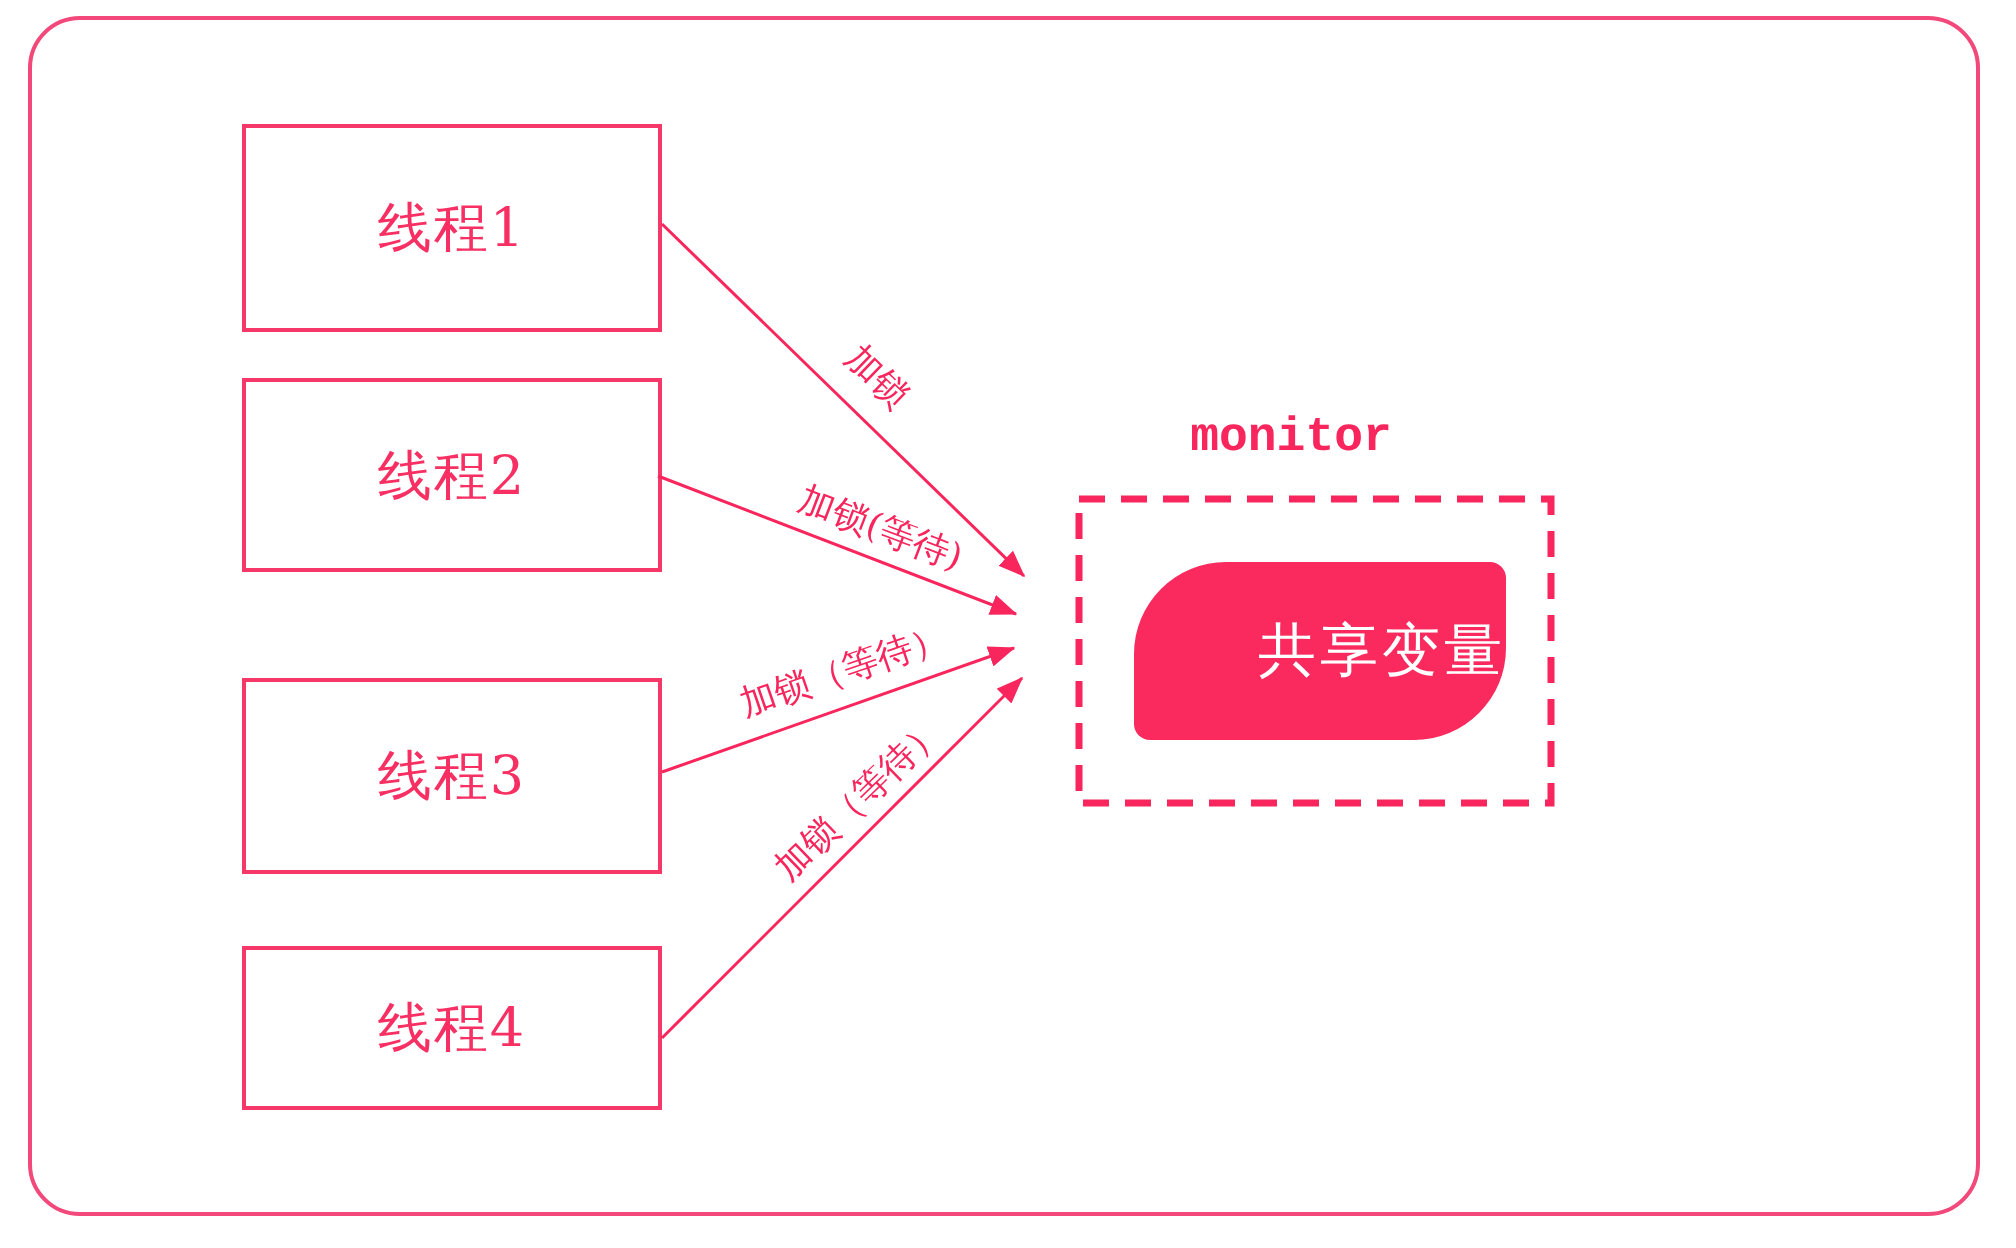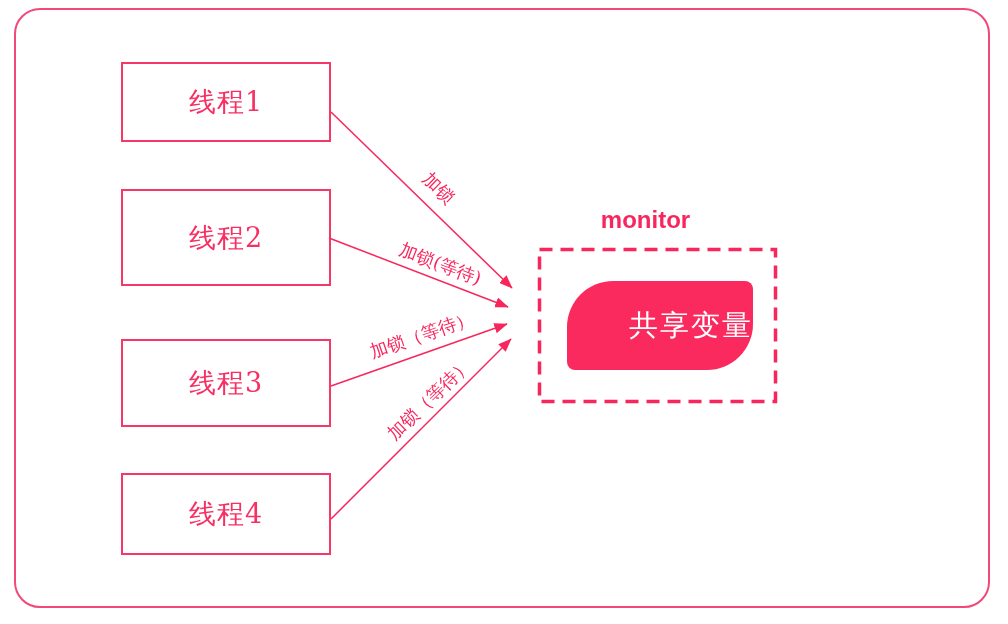--- a/index.html
+++ b/index.html
@@ -14,45 +14,45 @@
     position: absolute;
     left: 14px; top: 8px;
     width: 976px; height: 600px;
     border: 2px solid #f2487a;
     border-radius: 26px;
     box-sizing: border-box;
   }
   .thread-box {
     position: absolute;
     left: 121px;
-    width: 210px; height: 80px;
+    width: 210px; height: 104px;
     border: 2px solid #f63868;
     box-sizing: border-box;
     background: #ffffff;
     display: flex;
     align-items: center;
     justify-content: center;
   }
   .thread-box span {
     font-family: "DejaVu Serif", serif;
     font-size: 27px;
     color: #f72f62;
     letter-spacing: 1px;
   }
   #thread-1 { top: 62px; }
   #thread-2 { top: 189px; height: 97px; justify-content: center; }
-  #thread-3 { top: 339px; height: 88px; }
+  #thread-3 { top: 339px; height: 98px; }
   #thread-4 { top: 473px; height: 82px; }
 
   .monitor-title {
     position: absolute;
     left: 538px; top: 206px;
     width: 215px;
     text-align: center;
-    font-family: Liberation Sans, sans-serif;
+    font-family: Liberation Mono, monospace;
     font-size: 24px;
     font-weight: 600;
     color: #f8265c;
   }
   .shared-var {
     position: absolute;
     left: 567px; top: 281px;
     width: 186px; height: 89px;
     background: #fa2a5f;
     border-radius: 46px 8px 46px 8px;

